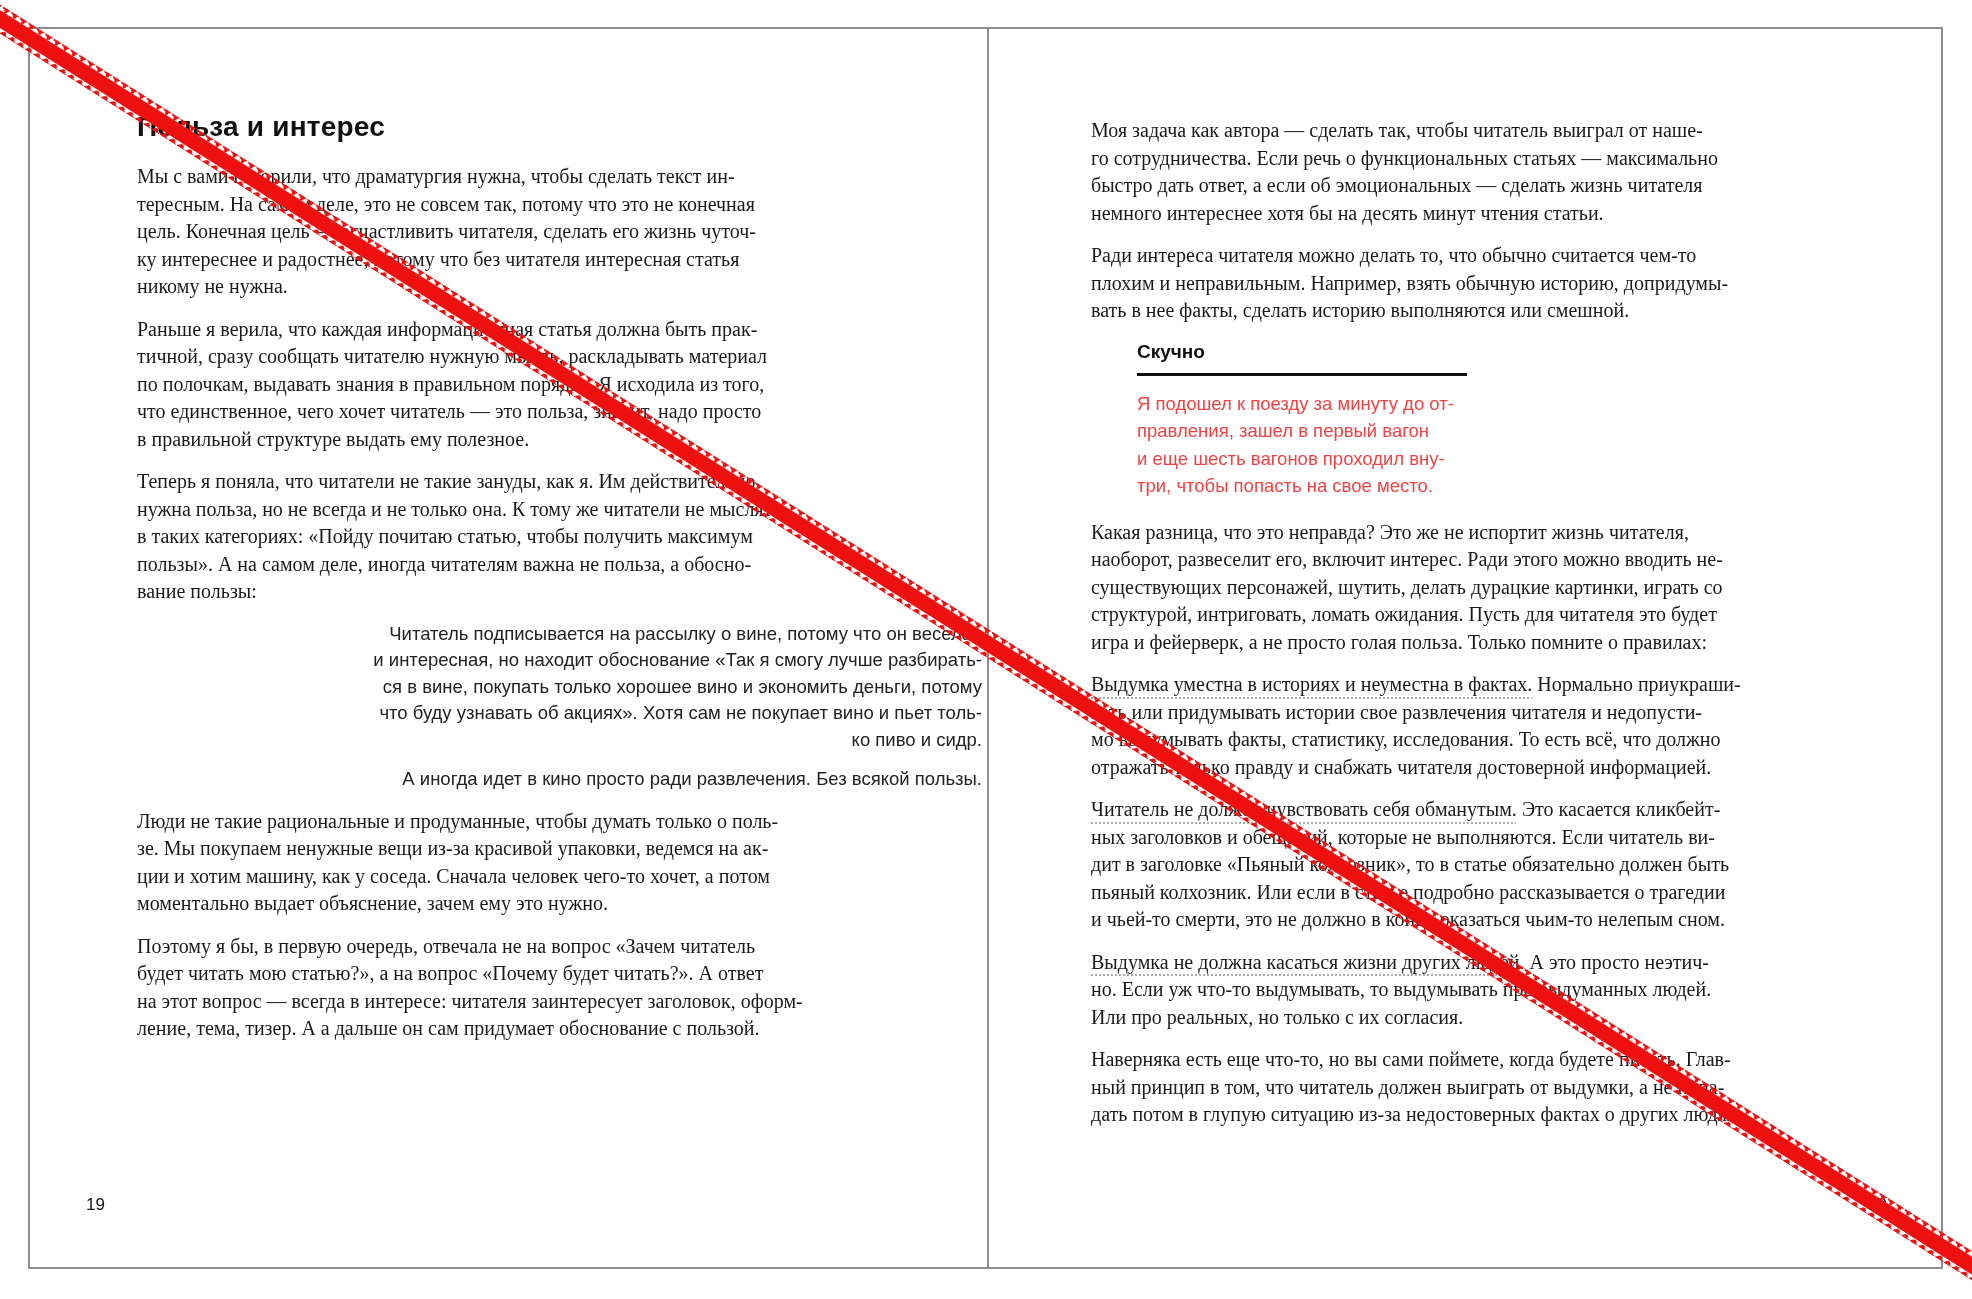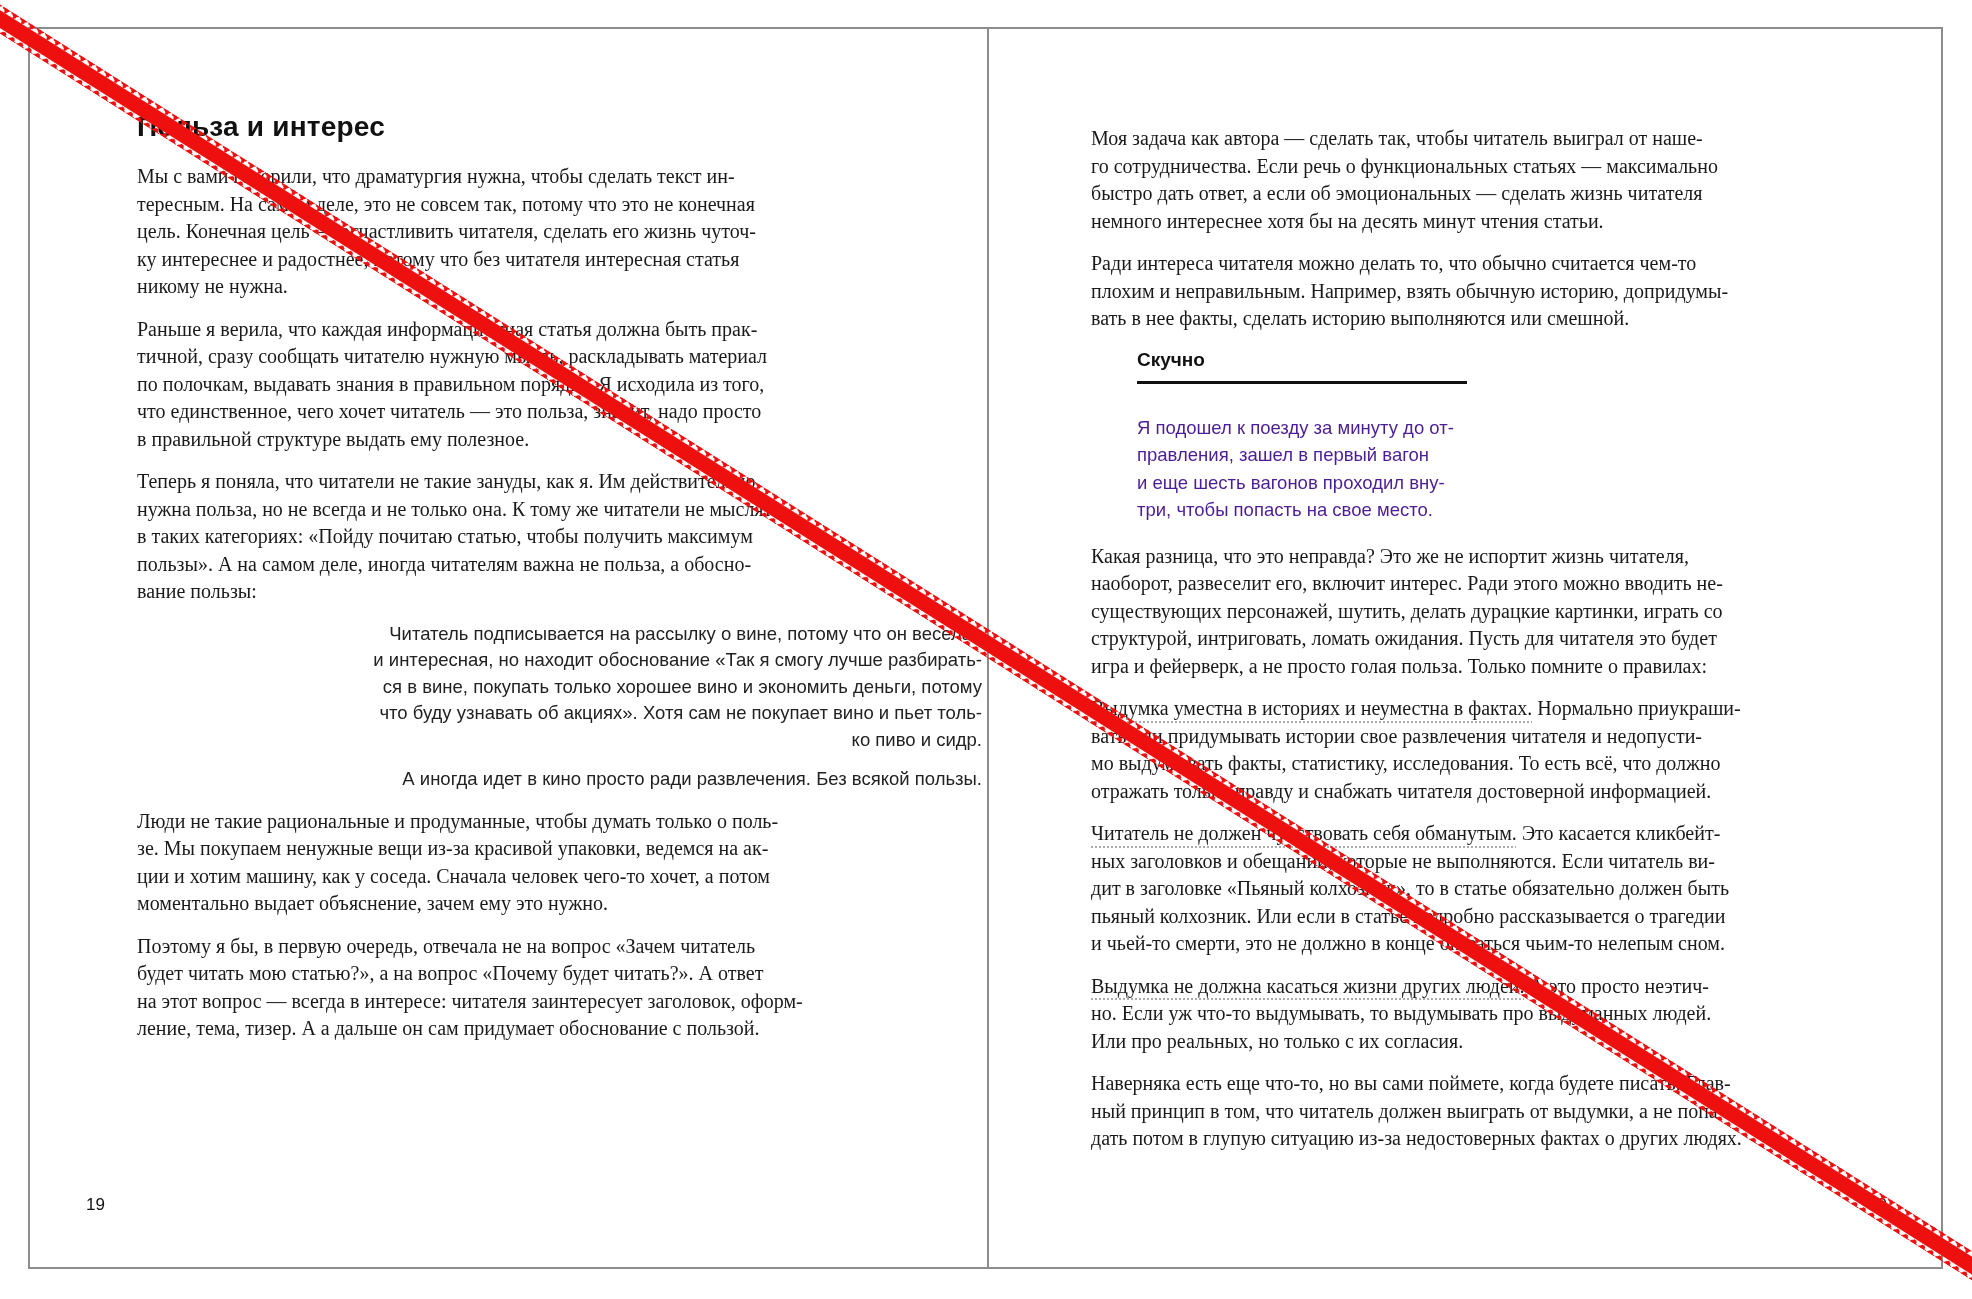--- a/index.html
+++ b/index.html
@@ -23,21 +23,21 @@
   }
   .gutter {
     position: absolute;
     left: 957px; top: 0; bottom: 0;
     width: 2px;
     background: #8d8d8d;
   }
 
   
   .col-left  { position: absolute; left: 107px;  top: 82px; width: 845px; }
-  .col-right { position: absolute; left: 1061px; top: 96px; width: 845px; }
+  .col-right { position: absolute; left: 1061px; top: 88px; width: 845px; }
 
   h1.chapter {
     font-family: "Liberation Sans", sans-serif;
     font-size: 28px; line-height: 32px; font-weight: 700;
     color: #111;
     margin: 0 0 20px 0;
     letter-spacing: 0.2px;
   }
   p.serif {
     font-size: 20px; line-height: 27.5px;
@@ -55,26 +55,26 @@
 
   
   .cmp-table { display: flex; gap: 46px; margin: 5px 0 19px 46px; }
   .cmp-col { width: 330px; }
   .cmp-head {
     font-family: "Liberation Sans", sans-serif;
     font-size: 19px; line-height: 23px; font-weight: 700;
     color: #111;
     padding-bottom: 10px;
     border-bottom: 3px solid #111;
-    margin-bottom: 30px;
+    margin-bottom: 14px;
   }
   .cmp-body {
     font-family: "Liberation Sans", sans-serif;
     font-size: 18.5px; line-height: 27.5px;
-    color: #4c1d95;
+    color: #ef4444;
     white-space: pre;
   }
 
   .rule-lead {
     text-decoration: underline;
     text-decoration-style: dotted;
     text-decoration-color: #ababab;
     text-decoration-thickness: 2px;
     text-underline-offset: 6px;
   }

